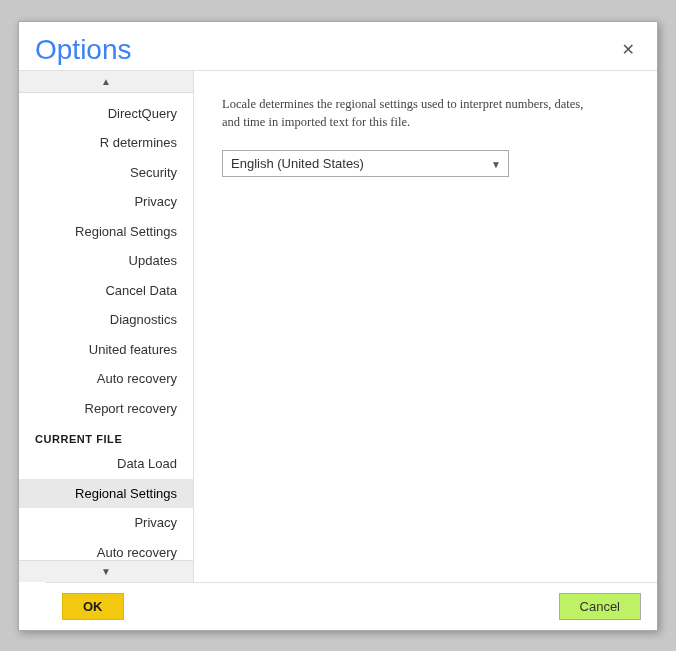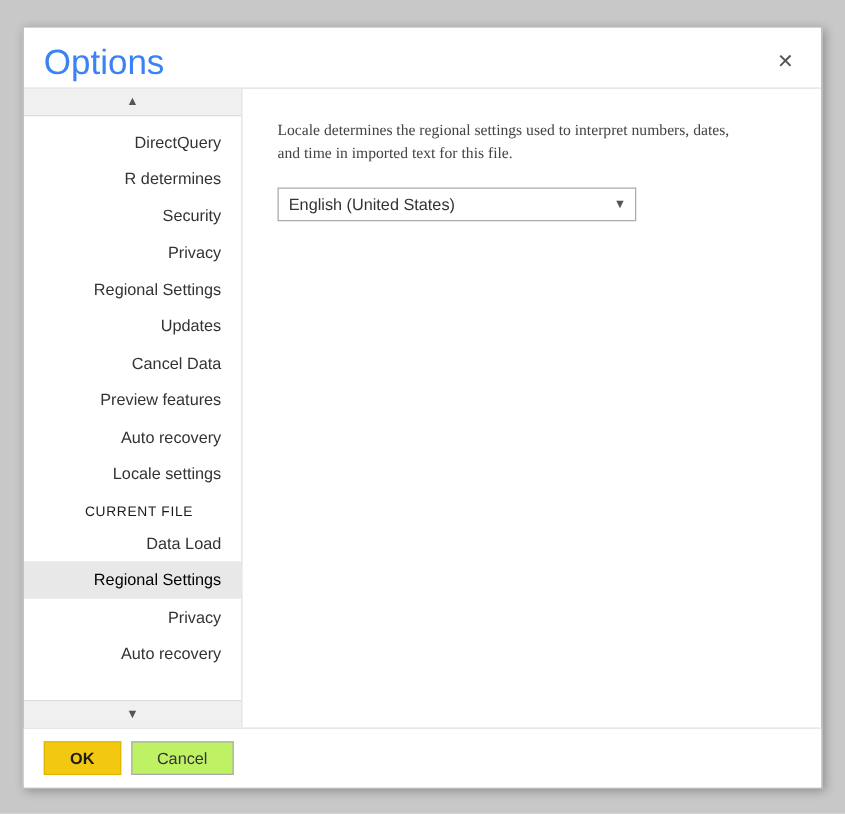--- a/index.html
+++ b/index.html
@@ -77,25 +77,24 @@
       line-height: 1.5;
       text-align: right;
     }
     .sidebar-item.active {
       background: #e8e8e8;
       color: #000;
     }
     .sidebar-section-header {
       padding: 10px 16px 4px 16px;
       font-size: 11px;
-      font-weight: 400;
+      font-weight: 700;
       color: #1a1a1a;
       letter-spacing: 0.05em;
       cursor: default;
-      margin-left: 33px;
     }
     .scroll-arrow {
       display: flex;
       align-items: center;
       justify-content: center;
       height: 22px;
       background: #f0f0f0;
       cursor: pointer;
       color: #555;
       font-size: 10px;
@@ -146,23 +145,24 @@
       top: 50%;
       transform: translateY(-50%);
       pointer-events: none;
       color: #555;
       font-size: 10px;
     }
     .dialog-footer {
       border-top: 1px solid #e0e0e0;
       padding: 10px 16px;
       display: flex;
-      justify-content: flex-start;
+      justify-content: space-between;
       gap: 8px;
       background: #fff;
+      margin-left: 27px;
     }
     .btn {
       padding: 5px 20px;
       font-size: 13px;
       border: 1px solid #aaa;
       cursor: pointer;
       min-width: 60px;
     }
     .btn-ok {
       background: #f2c811;
@@ -191,23 +191,24 @@
       </div>
       <div class="sidebar-scroll">
         <div id="sidebar-global-items">
             <div class="sidebar-item">DirectQuery</div>
             <div class="sidebar-item">R determines</div>
             <div class="sidebar-item">Security</div>
             <div class="sidebar-item">Privacy</div>
             <div class="sidebar-item">Regional Settings</div>
             <div class="sidebar-item">Updates</div>
             <div class="sidebar-item">Cancel Data</div>
-            <div class="sidebar-item">Preview features</div>
+            <div class="sidebar-item">Diagnostics</div>
+            <div class="sidebar-item">United features</div>
             <div class="sidebar-item">Auto recovery</div>
-            <div class="sidebar-item">Locale settings</div>
+            <div class="sidebar-item">Report recovery</div>
           </div>
         <div class="sidebar-section-header">CURRENT FILE</div>
         <div id="sidebar-file-items">
             <div class="sidebar-item">Data Load</div>
             <div class="sidebar-item active">Regional Settings</div>
             <div class="sidebar-item">Privacy</div>
             <div class="sidebar-item">Auto recovery</div>
           </div>
       </div>
       <div class="scroll-arrow">

